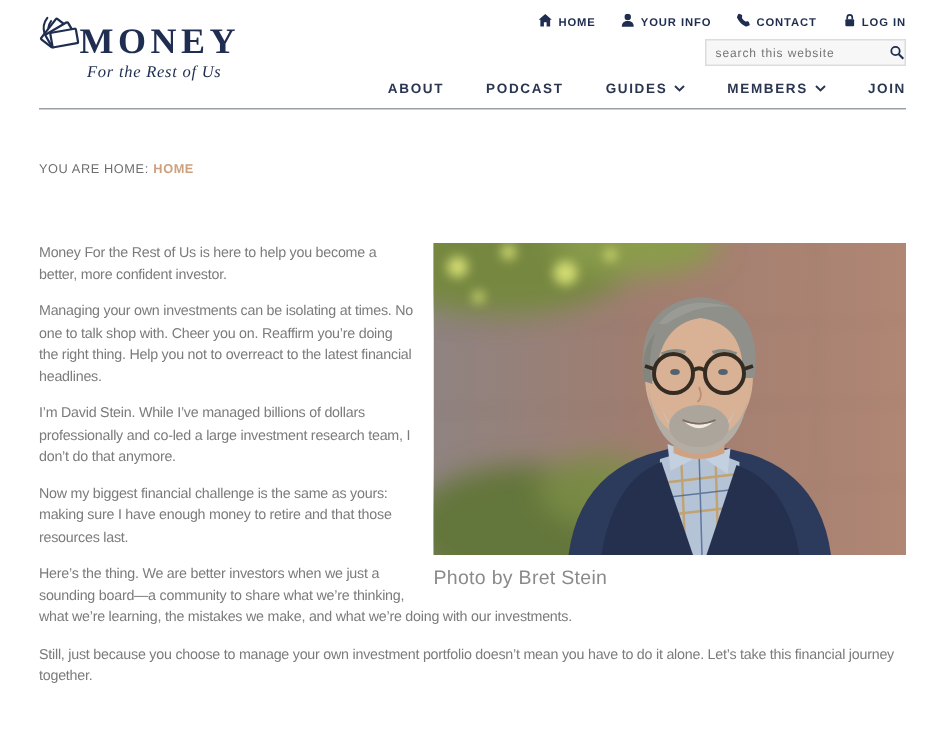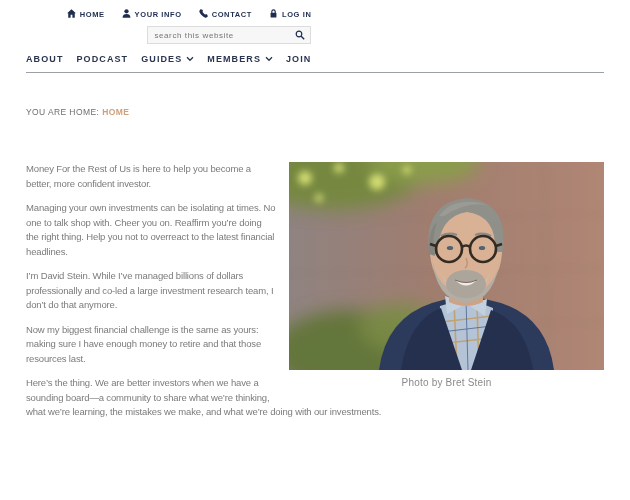--- a/index.html
+++ b/index.html
@@ -29,61 +29,80 @@
     letter-spacing: 0.5px; color: #1f2d50; margin-top: 2px; margin-left: 5px;
   }
   .header-right { display: flex; flex-direction: column; align-items: flex-end; }
   .utility-nav { display: flex; gap: 17px; margin-top: 2px; }
   .utility-item {
     display: inline-flex; align-items: center; gap: 4px; cursor: pointer;
     font-size: 7.5px; font-weight: bold; letter-spacing: 0.6px; color: #1f2d50;
     text-transform: uppercase; text-decoration: none;
   }
   .search-box {
-    margin-top: 6px; width: 164px; height: 18px;
+    margin-top: 6px; width: 134px; height: 18px;
     display: flex; align-items: center;
     background: #f7f7f7; border: 1px solid #dcdcdc;
   }
   .search-box input {
     flex: 1; border: none; background: transparent; outline: none;
     font-family: "Liberation Sans", sans-serif;
     font-size: 8px; color: #8b8b8b; letter-spacing: 0.6px; padding: 0 6px;
   }
   .search-btn { border: none; background: transparent; cursor: pointer; padding: 0 5px 0 0; display: flex; }
-  .main-nav { display: flex; align-items: center; gap: 13px; margin-top: 9px; }
+  .main-nav { display: flex; align-items: center; gap: 28px; margin-top: 9px; }
   .main-nav-item {
     display: inline-flex; align-items: center; gap: 4px; cursor: pointer;
     font-size: 9px; font-weight: bold; letter-spacing: 1.1px; color: #2a3550;
     text-transform: uppercase; text-decoration: none;
   }
   .chevron { margin-top: 1px; }
 
   
   .breadcrumb { padding-top: 34px; font-size: 8.5px; letter-spacing: 0.4px; color: #6e6e6e; }
   .breadcrumb .crumb-link { color: #cfa07e; font-weight: bold; text-decoration: none; cursor: pointer; margin-left: 3px; }
 
   
   .content { margin-top: 45px; }
   .content::after { content: ""; display: block; clear: both; }
   .photo-figure { float: right; width: 315px; margin-left: 13px; margin-bottom: 6px; }
   .photo-frame { width: 315px; height: 208px; display: block; }
-  .photo-caption { text-align: center; font-size: 10px; color: #8a8a8a; letter-spacing: 0.2px; margin-top: 7px; }
+  .photo-caption { text-align: left; font-size: 13px; color: #8a8a8a; letter-spacing: 0.2px; margin-top: 7px; }
   .content p {
     font-size: 9.5px; line-height: 14.5px; letter-spacing: -0.15px;
     color: #7b7b7b; margin-bottom: 10px;
   }
 </style>
 </head>
 <body>
 
 <div class="container">
 
   <header>
     <div class="header-inner">
 
+      <a class="logo">
+        <span class="logo-icon">
+          <svg width="30" height="30" viewBox="0 0 26 26">
+            <g stroke="#1f2d50" stroke-width="1.2" fill="none" stroke-linecap="round">
+              <path d="M3.2 12.5 Q1.6 7.5 4.8 3.4"></path>
+              <path d="M5.8 12.8 Q4.6 8.6 7.0 5.2"></path>
+            </g>
+            <g stroke="#1f2d50" stroke-width="1.3" fill="#ffffff">
+              <rect x="8" y="12" width="15" height="8.5" rx="0.8" transform="rotate(-52 8 21)"></rect>
+              <rect x="8" y="12" width="15" height="8.5" rx="0.8" transform="rotate(-30 8 21)"></rect>
+              <rect x="8" y="12" width="15" height="8.5" rx="0.8" transform="rotate(-10 8 21)"></rect>
+            </g>
+          </svg>
+        </span>
+        <span class="logo-text">
+          <span class="logo-name">MONEY</span>
+          <div class="logo-tagline">For the Rest of Us</div>
+        </span>
+      </a>
 
       <div class="header-right">
 
         <nav class="utility-nav">
           <a class="utility-item">
             <span>
               <svg width="9" height="9" viewBox="0 0 8 8" fill="#1f2d50">
                 <path d="M4 .3 L7.9 3.7 H6.9 V7.7 H4.8 V5.2 H3.2 V7.7 H1.1 V3.7 H.1 Z"></path>
               </svg>
             </span>
@@ -260,16 +279,17 @@
           </g>
         </g>
       </svg>
       <figcaption class="photo-caption">Photo by Bret Stein</figcaption>
     </figure>
 
     <p>Money For the Rest of Us is here to help you become a better, more confident investor.</p>
     <p>Managing your own investments can be isolating at times. No one to talk shop with. Cheer you on. Reaffirm you’re doing the right thing. Help you not to overreact to the latest financial headlines.</p>
     <p>I’m David Stein. While I’ve managed billions of dollars professionally and co-led a large investment research team, I don’t do that anymore.</p>
     <p>Now my biggest financial challenge is the same as yours: making sure I have enough money to retire and that those resources last.</p>
-    <p>Here’s the thing. We are better investors when we have a sounding board—a community to share what we’re thinking, what we’re learning, the mistakes we make, and what we’re doing with our investments.</p>
+    <p>Here’s the thing. We are better investors when we just a sounding board—a community to share what we’re thinking, what we’re learning, the mistakes we make, and what we’re doing with our investments.</p>
+    <p>Still, just because you choose to manage your own investment portfolio doesn’t mean you have to do it alone. Let’s take this financial journey together.</p>
 
   </main>
 </div>
 
 </body></html>

